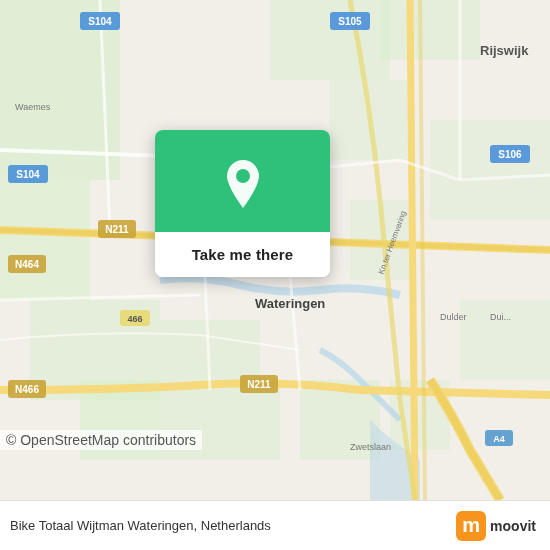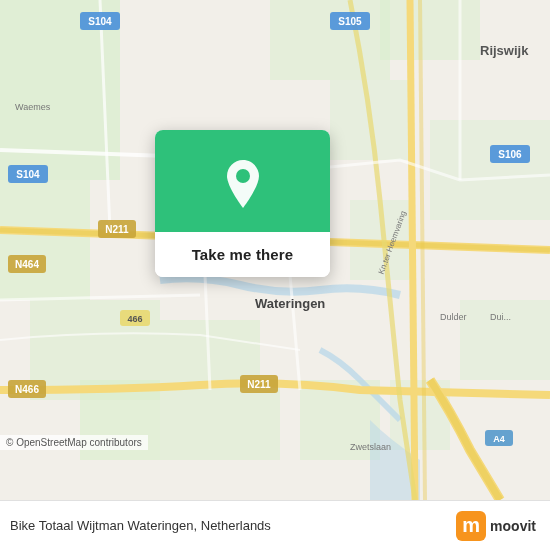--- a/index.html
+++ b/index.html
@@ -130,21 +130,21 @@
       color: #333;
       font-family: Arial, sans-serif;
     }
 
     
     .copyright-bar {
       position: absolute;
       bottom: 50px;
       left: 0;
       background: rgba(255,255,255,0.75);
-      font-size: 10px;
+      font-size: 14px;
       color: #555;
       padding: 2px 6px;
     }
   </style>
 </head>
 <body>
 
 <div id="map-container">
 
   <svg class="map-bg" viewBox="0 0 550 500" xmlns="http://www.w3.org/2000/svg">

